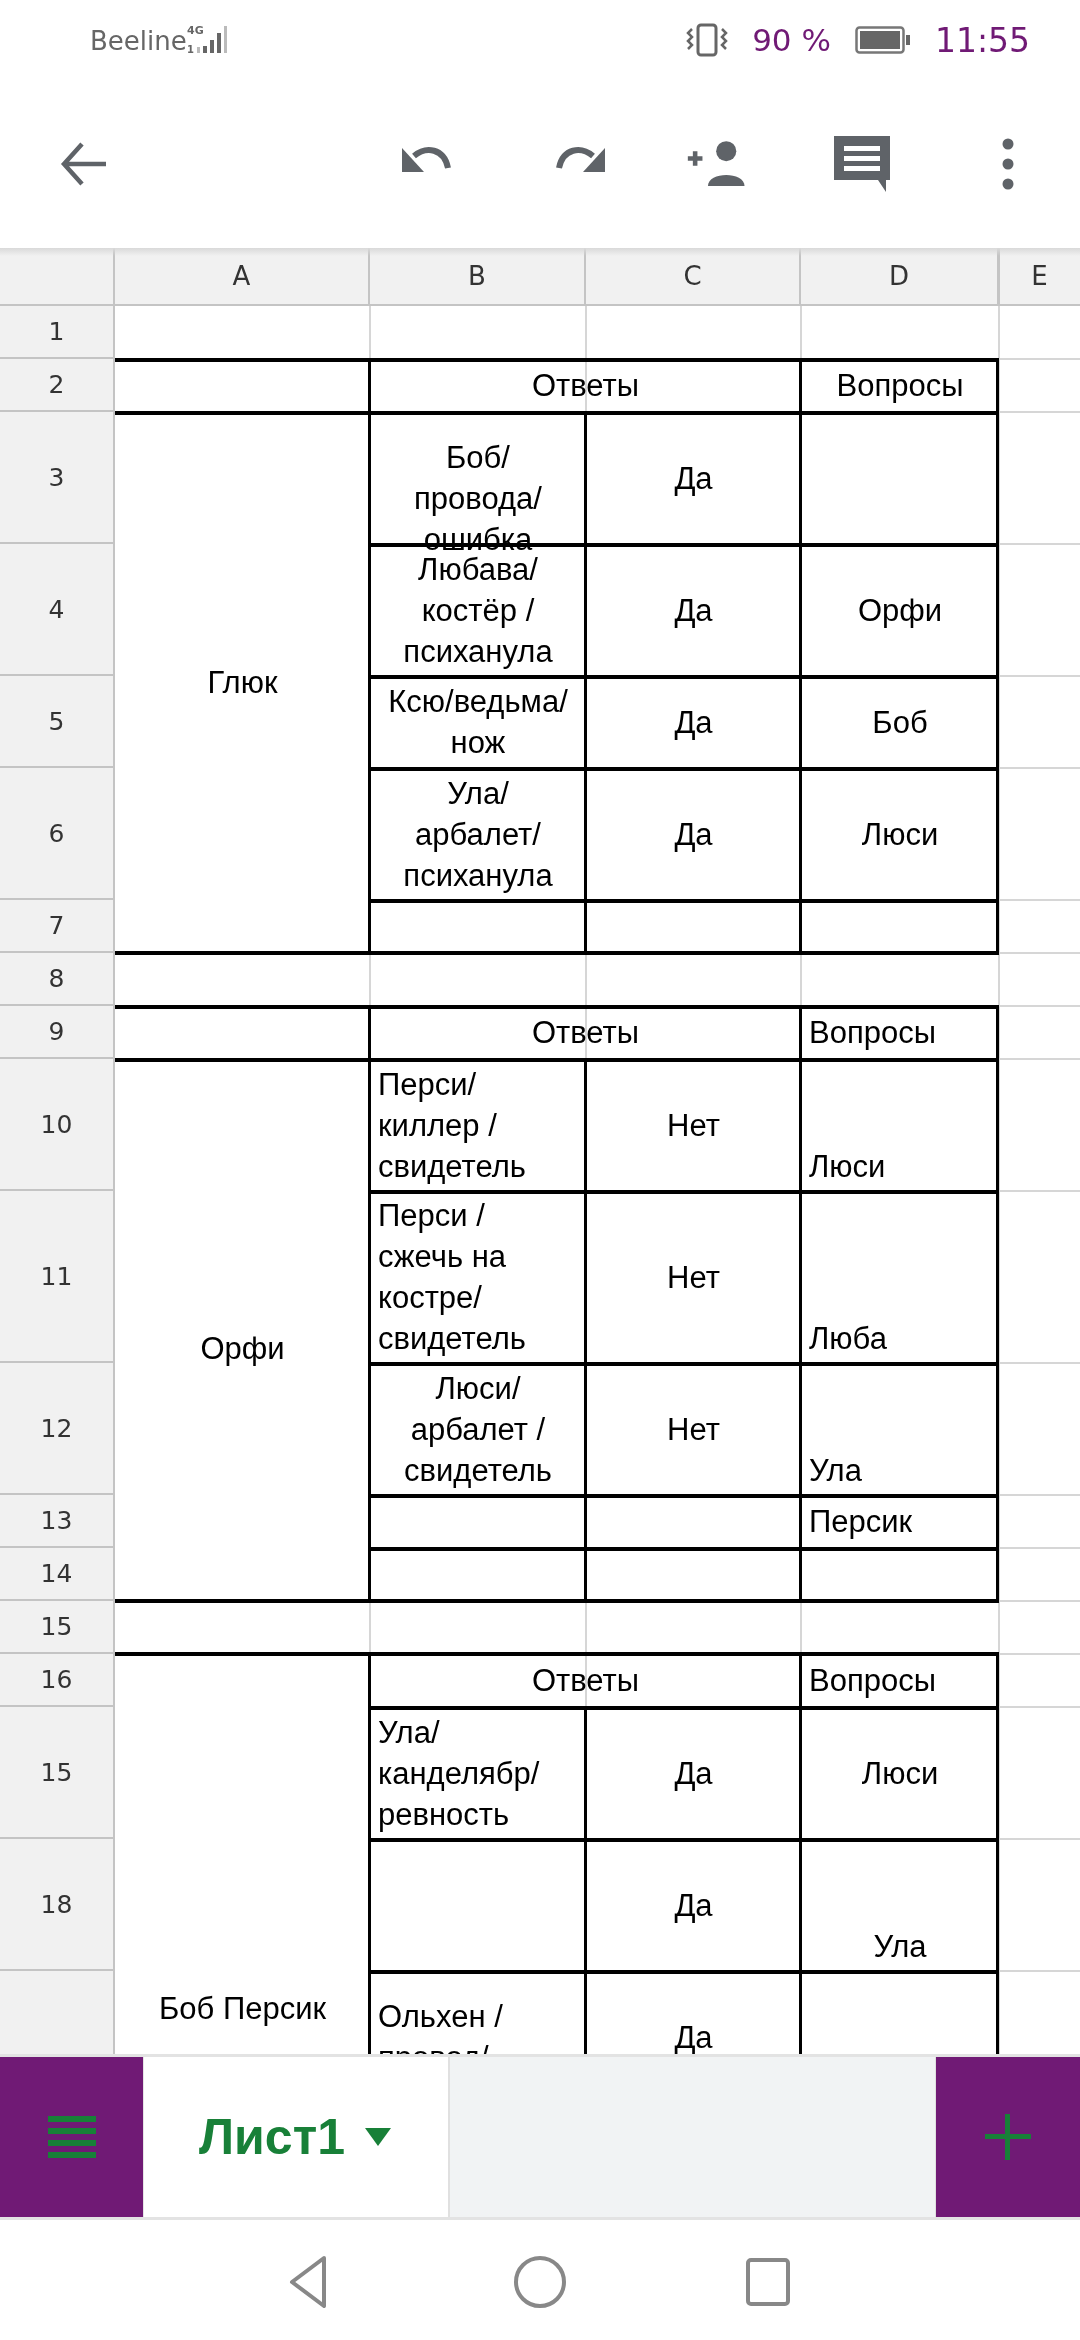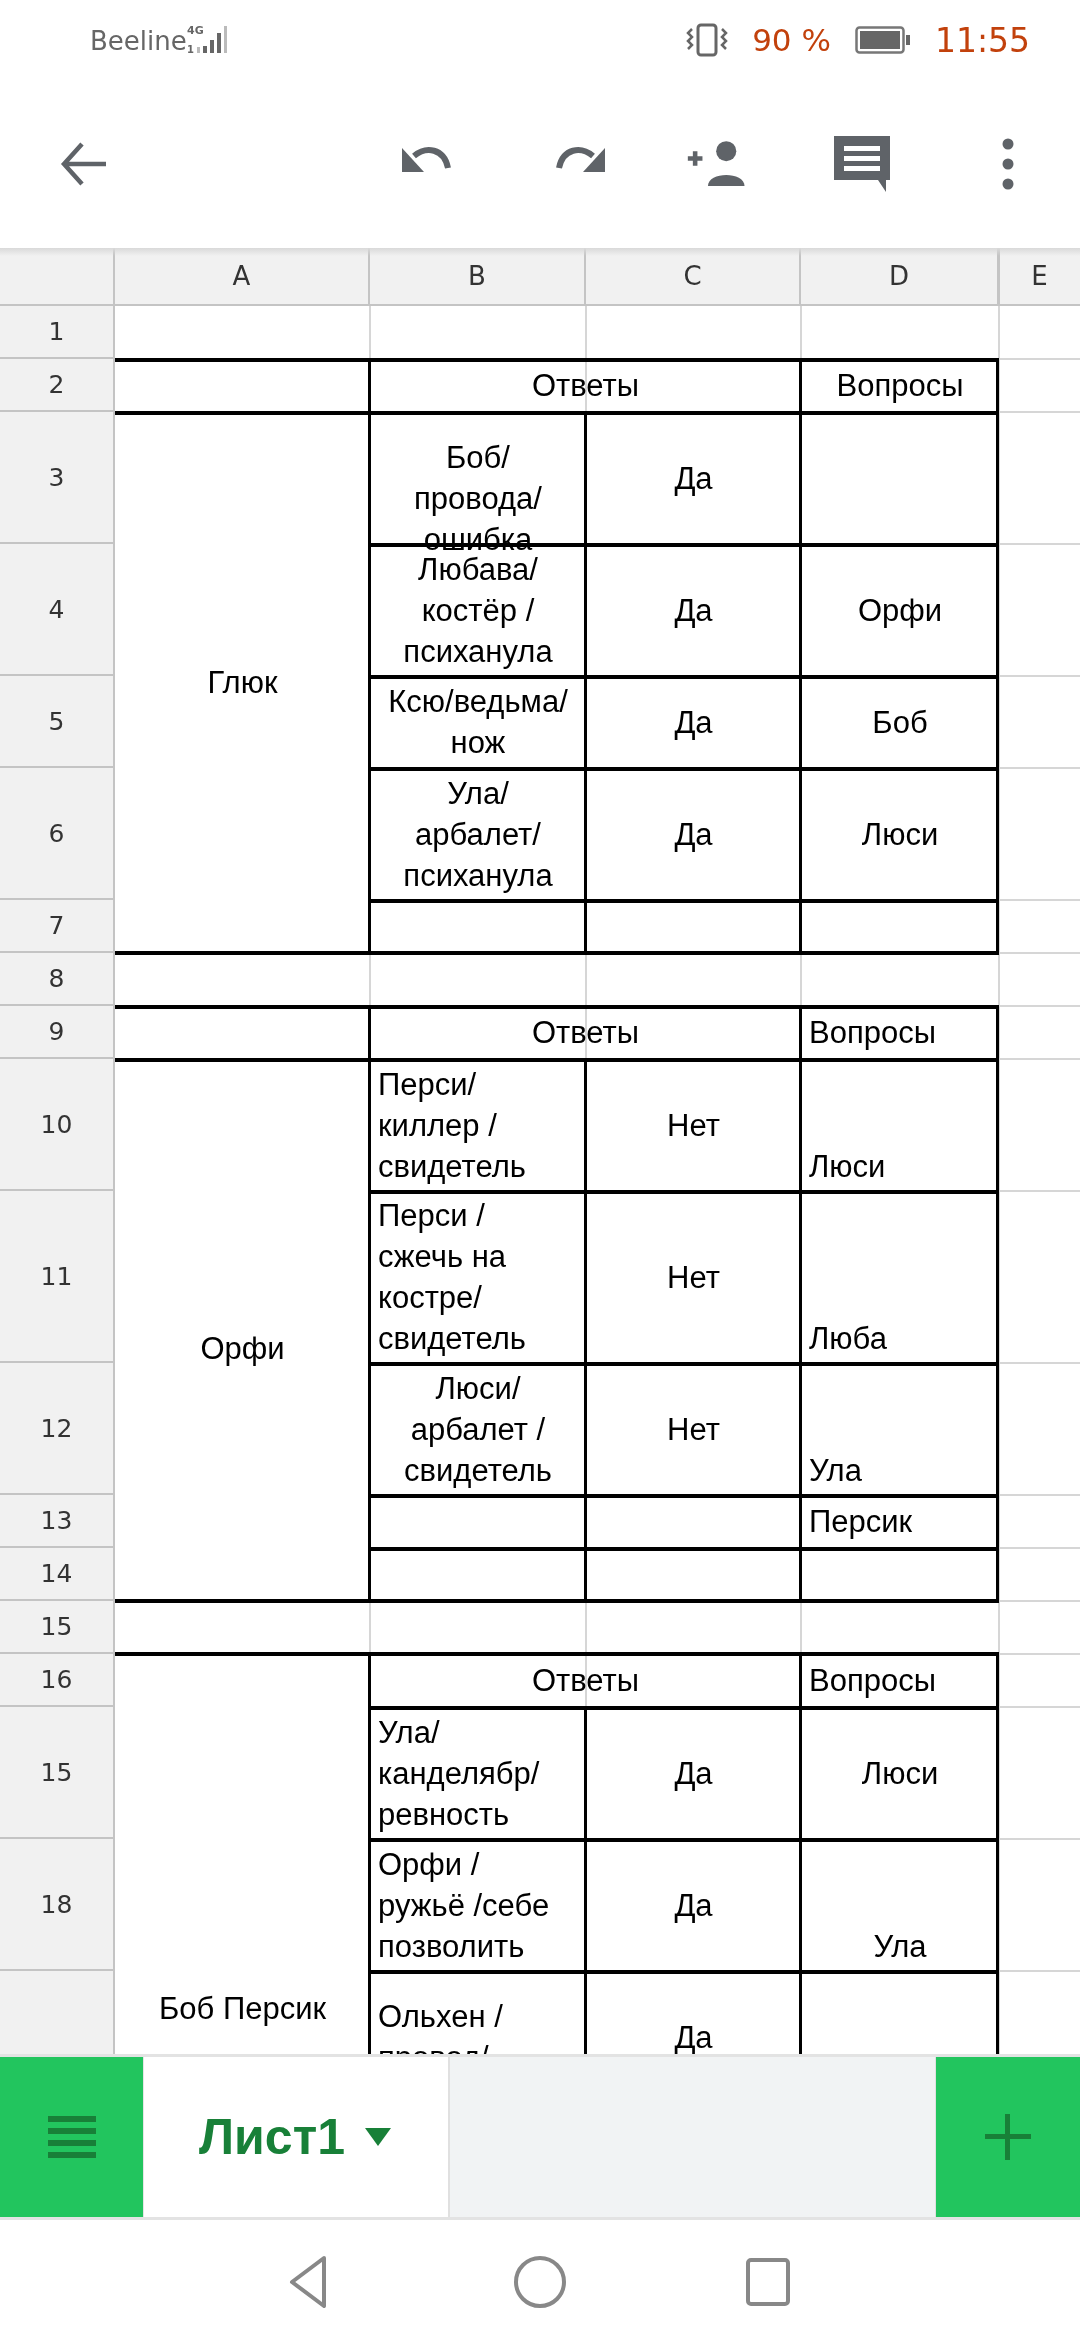--- a/index.html
+++ b/index.html
@@ -3,42 +3,42 @@
 <meta charset="utf-8">
 <style>
   * { box-sizing: border-box; margin: 0; padding: 0; }
   html, body { width: 1080px; height: 2340px; overflow: hidden; background: #fff; font-family: "Liberation Sans", sans-serif; }
   #root { position: relative; width: 1080px; height: 2340px; overflow: hidden; }
 
   
   .statusbar { position: absolute; left: 0; top: 0; width: 1080px; height: 82px; color: #666; }
   .carrier { position: absolute; left: 90px; top: 26px; font-size: 26px; font-family: "DejaVu Sans", sans-serif; color: #666; }
   .net { position: absolute; left: 183px; top: 22px; width: 50px; height: 34px; }
-  .status-right { position: absolute; right: 50px; top: 18px; height: 44px; display: flex; align-items: center; gap: 24px; font-size: 33px; color: #c2410c; font-family: "DejaVu Sans", sans-serif; }
+  .status-right { position: absolute; right: 50px; top: 18px; height: 44px; display: flex; align-items: center; gap: 24px; font-size: 33px; color: #701a75; font-family: "DejaVu Sans", sans-serif; }
   .status-right .pct { font-size: 31px; }
 
   
   .toolbar { position: absolute; left: 0; top: 82px; width: 1080px; height: 166px; background: #fff; }
   .tb-icon { position: absolute; top: 50px; width: 64px; height: 64px; display: flex; align-items: center; justify-content: center; }
 
   
   .grid { position: absolute; left: 0; top: 248px; width: 1080px; height: 1806px; overflow: hidden; background: #fff; }
   .grid::before { content: ""; position: absolute; left: 0; top: 0; width: 100%; height: 8px; background: linear-gradient(#d9d9d9, rgba(255,255,255,0)); z-index: 5; }
   .colhead { position: absolute; top: 0; height: 58px; background: #f1f1f1; border-right: 2px solid #c4c4c4; border-bottom: 2px solid #c4c4c4; display: flex; align-items: center; justify-content: center; font-size: 26px; color: #333; font-family: "DejaVu Sans", sans-serif; }
   .rowhead { position: absolute; left: 0; width: 115px; background: #f1f1f1; border-right: 2px solid #c4c4c4; border-bottom: 2px solid #c4c4c4; display: flex; align-items: center; justify-content: center; font-size: 25px; color: #333; font-family: "DejaVu Sans", sans-serif; }
   .gl-v { position: absolute; width: 2px; background: #d6d6d6; }
   .gl-h { position: absolute; height: 2px; background: #d6d6d6; }
   .cell { position: absolute; display: flex; flex-direction: column; justify-content: center; font-size: 31px; color: #000; line-height: 41px; padding: 0 8px; white-space: pre-line; }
   .cell.center { text-align: center; align-items: center; }
   .cell.left { text-align: left; align-items: flex-start; }
   .cell.bottom { justify-content: flex-end; padding-bottom: 4px; }
   .bord { position: absolute; background: #000; }
 
   
-  .sheetbar { position: absolute; left: 0; top: 2054px; width: 1080px; height: 166px; background: #22c55e; border-top: 3px solid #e3e3e3; border-bottom: 3px solid #e3e3e3; }
+  .sheetbar { position: absolute; left: 0; top: 2054px; width: 1080px; height: 166px; background: #701a75; border-top: 3px solid #e3e3e3; border-bottom: 3px solid #e3e3e3; }
   .sheet-list-btn { position: absolute; left: 0; top: 0; width: 144px; height: 160px; border-right: 1px solid #e5e5e5; display: flex; align-items: center; justify-content: center; }
   .sheet-tab { position: absolute; left: 144px; top: 0; width: 304px; height: 160px; background: #fff; display: flex; align-items: center; justify-content: center; gap: 18px; color: #188038; font-size: 50px; font-weight: bold; }
   .sheet-empty { position: absolute; left: 448px; top: 0; width: 488px; height: 160px; background: #f1f3f4; border-left: 2px solid #e0e0e0; border-right: 1px solid #e0e0e0; }
   .add-sheet { position: absolute; left: 936px; top: 0; width: 144px; height: 160px; display: flex; align-items: center; justify-content: center; }
 
   
   .navbar { position: absolute; left: 0; top: 2220px; width: 1080px; height: 120px; background: #fff; }
   .nav-btn { position: absolute; top: 32px; width: 60px; height: 60px; display: flex; align-items: center; justify-content: center; }
 </style>
 </head>
@@ -248,23 +248,20 @@
     <div class="cell center" style="left:115px;top:1459px;width:255px;height:400px;justify-content:flex-end;padding-bottom:78px;">Боб Персик</div>
     <div class="cell center" style="left:370px;top:1406px;width:431px;height:53px;">Ответы</div>
     <div class="cell left" style="left:801px;top:1406px;width:198px;height:53px;">Вопросы</div>
 
     <div class="cell left" style="left:370px;top:1459px;width:216px;height:132px;">Ула/
 канделябр/
 ревность</div>
     <div class="cell center" style="left:586px;top:1459px;width:215px;height:132px;">Да</div>
     <div class="cell center" style="left:801px;top:1459px;width:198px;height:132px;">Люси</div>
 
-    <div class="cell left" style="left:370px;top:1591px;width:216px;height:132px;">Орфи /
-ружьё /себе
-позволить</div>
     <div class="cell center" style="left:586px;top:1591px;width:215px;height:132px;">Да</div>
     <div class="cell center bottom" style="left:801px;top:1591px;width:198px;height:132px;">Ула</div>
 
     <div class="cell left" style="left:370px;top:1723px;width:216px;height:132px;">Ольхен /
 провод/</div>
     <div class="cell center" style="left:586px;top:1723px;width:215px;height:132px;">Да</div>
     <div class="cell center" style="left:801px;top:1723px;width:198px;height:132px;"></div>
 
     <div class="bord" style="left:115px;top:1404px;width:884px;height:4px;"></div>
     <div class="bord" style="left:369px;top:1458px;width:630px;height:4px;"></div>

